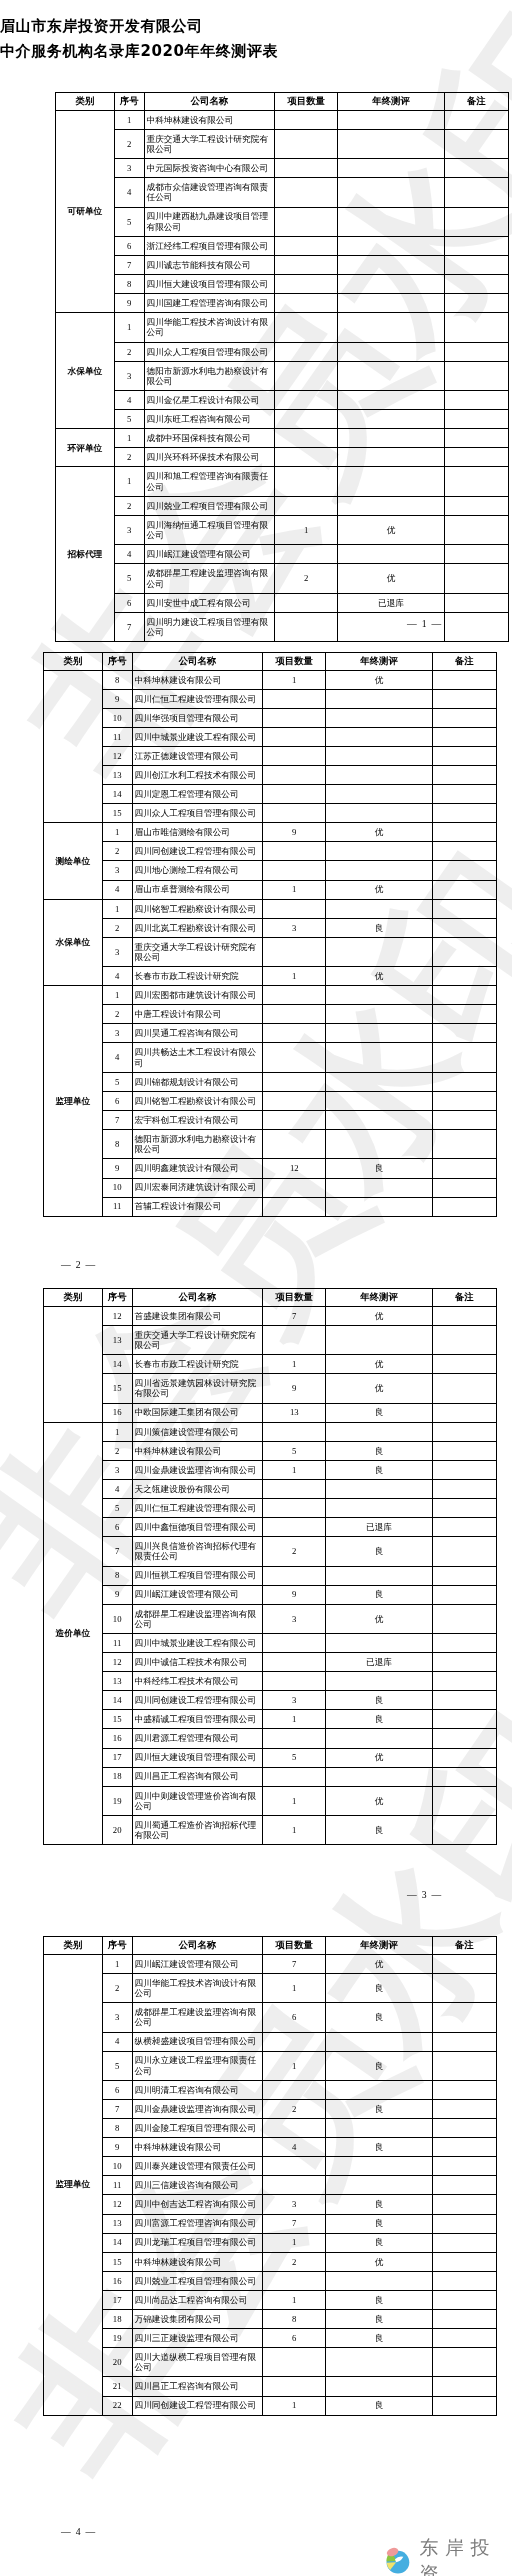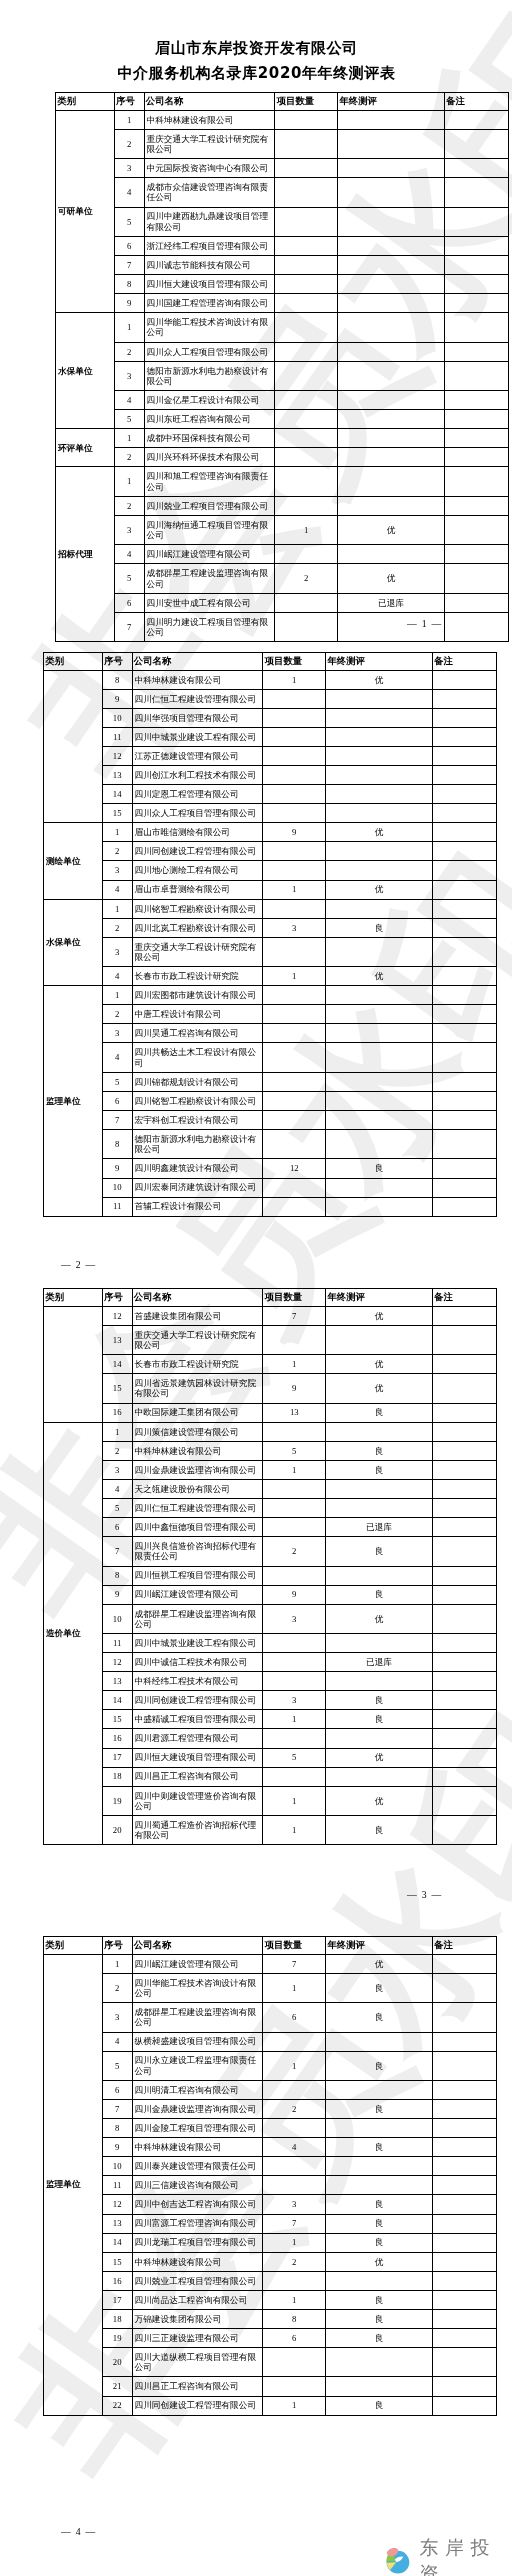--- a/index.html
+++ b/index.html
@@ -1,31 +1,31 @@
 <!DOCTYPE html>
 <html style="font-size:10.3px"><head>
 <meta charset="utf-8">
 <style>
   html,body{margin:0;padding:0;background:#ffffff;}
   .canvas{position:relative;width:513px;height:2576px;background:#ffffff;overflow:hidden;
           font-family:"Liberation Serif","DejaVu Serif",serif;color:#000;}
   .wm{position:absolute;white-space:nowrap;font-size:175px;font-weight:700;
       color:rgba(125,125,125,0.13);transform:rotate(-55deg);z-index:0;pointer-events:none;
       font-family:"DejaVu Sans",sans-serif;}
-  .doc-title{position:absolute;top:36px;left:0;width:100%;text-align:center;z-index:2;
+  .doc-title{position:absolute;top:14px;left:0;width:100%;z-index:2;
              font-weight:700;font-size:15px;line-height:24.6px;letter-spacing:0.6px;
              font-family:"DejaVu Sans","Liberation Sans",sans-serif;}
   .tbl-wrap{position:absolute;z-index:2;}
   table.eval{border-collapse:collapse;table-layout:fixed;background:transparent;}
   table.eval,table.eval th,table.eval td{border:0.6px solid #000;}
   table.eval{border-width:1.3px;}
   table.eval th{font-family:"DejaVu Sans","Liberation Sans",sans-serif;font-weight:700;
-                font-size:9.4px;padding:3.2px 1.3px;line-height:10.3px;text-align:left;background:transparent;}
+                font-size:9.4px;padding:3.2px 1.3px;line-height:10.3px;text-align:center;background:transparent;}
   table.eval td{font-size:8.7px;line-height:10.3px;padding:3.9px 1.9px;vertical-align:middle;background:transparent;}
-  td.c-cat{width:54px;font-weight:700;font-size:9.4px;
+  td.c-cat{width:54px;text-align:center;font-weight:700;font-size:9.4px;
            font-family:"DejaVu Sans","Liberation Sans",sans-serif;}
   td.c-no{width:25px;text-align:center;}
   td.c-name{width:126px;text-align:left;padding-left:3.9px;}
   td.c-count{width:58px;text-align:center;}
   td.c-rating{width:102px;text-align:center;}
   td.c-note{width:59px;text-align:center;}
   .page-marker{position:absolute;z-index:2;font-size:9.7px;letter-spacing:1.3px;white-space:nowrap;}
   .footer-brand{position:absolute;z-index:2;display:flex;align-items:center;gap:9px;}
   .footer-brand .brand-text{font-size:19px;color:#7d7d7d;letter-spacing:6.5px;
       font-family:"DejaVu Sans","Liberation Sans",sans-serif;}

